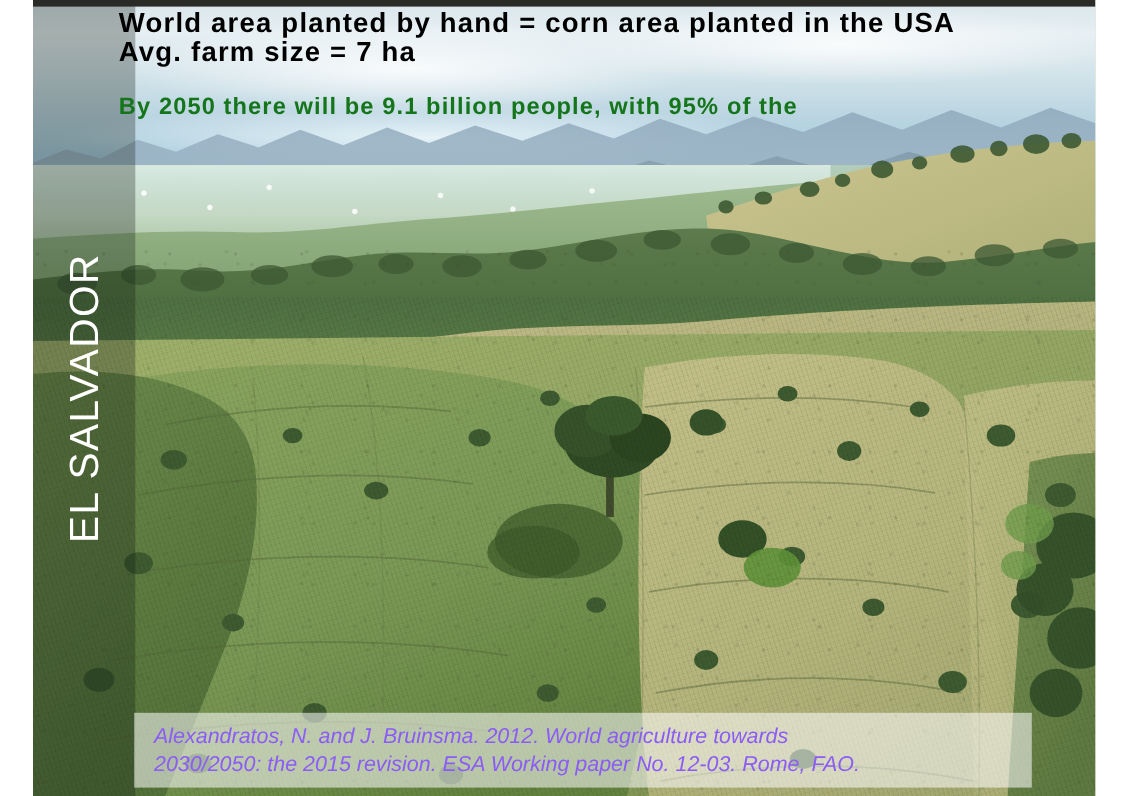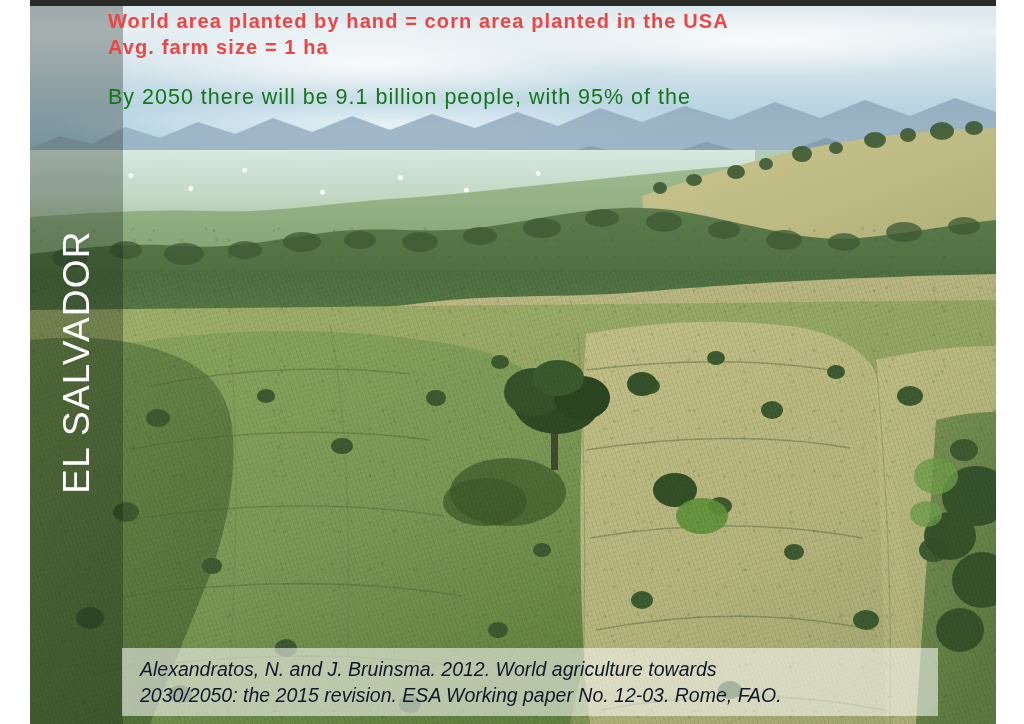--- a/index.html
+++ b/index.html
@@ -188,59 +188,59 @@
 
   
   #headline-block {
     position: absolute;
     left: 108px;
     top: 8px;
     width: 845px;
     z-index: 35;
   }
   .hl-black {
-    color: #ef4444;
+    color: #000000;
     font-family: "Liberation Sans", sans-serif;
-    font-size: 20px;
+    font-size: 25px;
     font-weight: bold;
     line-height: 26px;
     letter-spacing: 1.1px;
     white-space: nowrap;
   }
   #green-block {
     position: absolute;
     left: 108px;
     top: 84px;
     width: 845px;
     z-index: 35;
   }
   .hl-green {
     color: #15751b;
     font-family: "Liberation Sans", sans-serif;
     font-size: 21.5px;
-    font-weight: normal;
+    font-weight: bold;
     line-height: 26px;
     letter-spacing: 1.0px;
     white-space: nowrap;
   }
 
   
   #citation {
     position: absolute;
     left: 122px;
     top: 648px;
     width: 816px;
     height: 68px;
     background: rgba(255,255,255,0.55);
     z-index: 36;
     padding: 8px 0 0 18px;
     box-sizing: border-box;
   }
   .cite-line {
-    color: #0f172a;
+    color: #8b5cf6;
     font-family: "Liberation Sans", sans-serif;
     font-size: 19.5px;
     font-style: italic;
     font-weight: normal;
     line-height: 26px;
     white-space: nowrap;
   }
 
   
   #margin-right {
@@ -508,21 +508,21 @@
     <div id="left-strip"></div>
     <div id="country-label">
       <span>EL SALVADOR</span>
     </div>
 
     <div id="top-band"></div>
   </div>
 
   <div id="headline-block">
     <div class="hl-black">World area planted by hand =  corn area planted in the USA</div>
-    <div class="hl-black">Avg. farm size =  1 ha</div>
+    <div class="hl-black">Avg. farm size =  7 ha</div>
   </div>
 
   <div id="green-block">
     <div class="hl-green">By 2050 there will be 9.1 billion people, with 95%  of the</div>
   </div>
 
   <div id="citation">
     <div class="cite-line">Alexandratos, N. and J. Bruinsma. 2012. World agriculture towards</div>
     <div class="cite-line">2030/2050: the 2015 revision. ESA Working paper No. 12-03. Rome, FAO.</div>
   </div>

